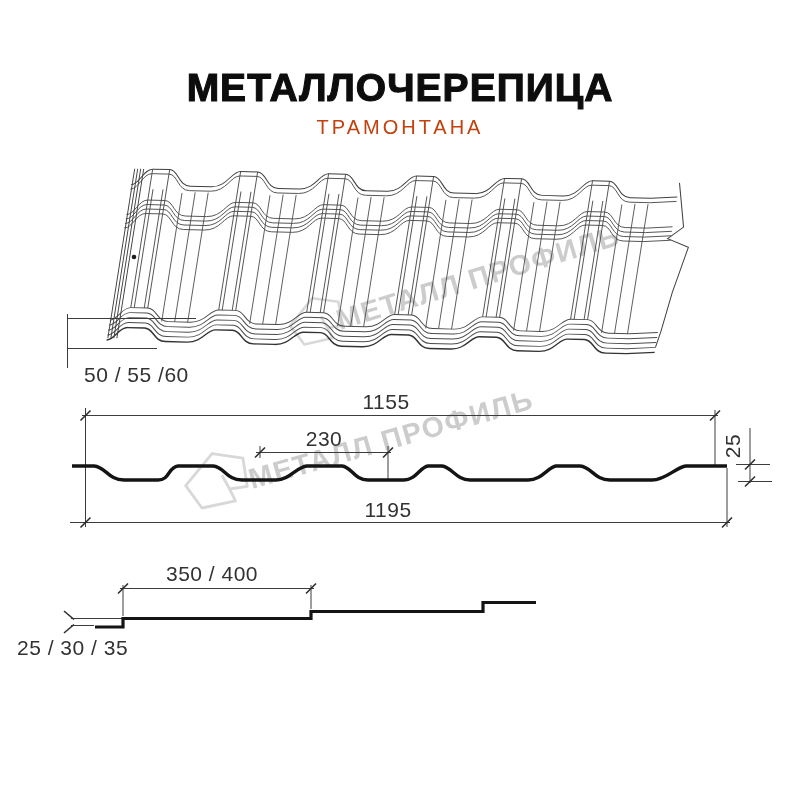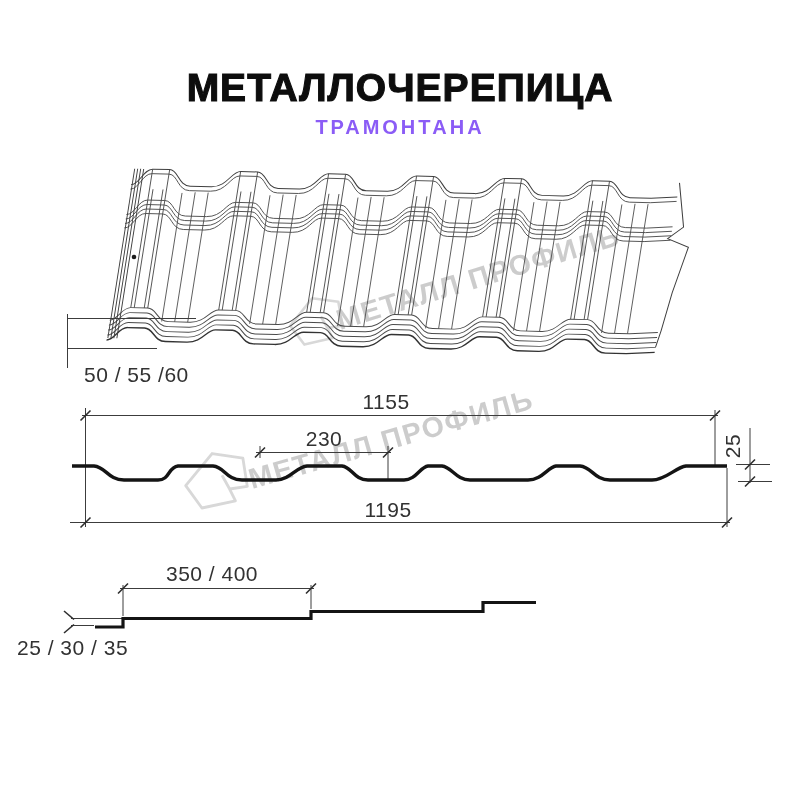--- a/index.html
+++ b/index.html
@@ -2,21 +2,21 @@
 <html><head>
 <meta charset="utf-8">
 <style>
   html,body{margin:0;padding:0;}
   body{width:800px;height:800px;background:#ffffff;position:relative;overflow:hidden;
        font-family:"Liberation Sans",sans-serif;}
   .title{position:absolute;left:0;right:0;top:68px;text-align:center;
          font-size:39px;font-weight:bold;color:#0d0d0d;letter-spacing:1px;
          -webkit-text-stroke:1.1px #0d0d0d;line-height:1.0;}
   .subtitle{position:absolute;left:0;right:0;top:116px;text-align:center;
-         font-size:20px;font-weight:700;color:#8b5cf6;letter-spacing:3px;}
+         font-size:20px;font-weight:400;color:#c2410c;letter-spacing:3px;}
   svg{position:absolute;left:0;top:0;}
   .dim{font-family:"Liberation Sans",sans-serif;font-size:21px;fill:#323232;letter-spacing:0.5px;}
   .wm{font-family:"Liberation Sans",sans-serif;font-size:28.5px;font-weight:bold;
       fill:#c7c7c7;letter-spacing:1.5px;}
 </style>
 </head>
 <body>
 
 <div class="title">МЕТАЛЛОЧЕРЕПИЦА</div>
 <div class="subtitle">ТРАМОНТАНА</div>

